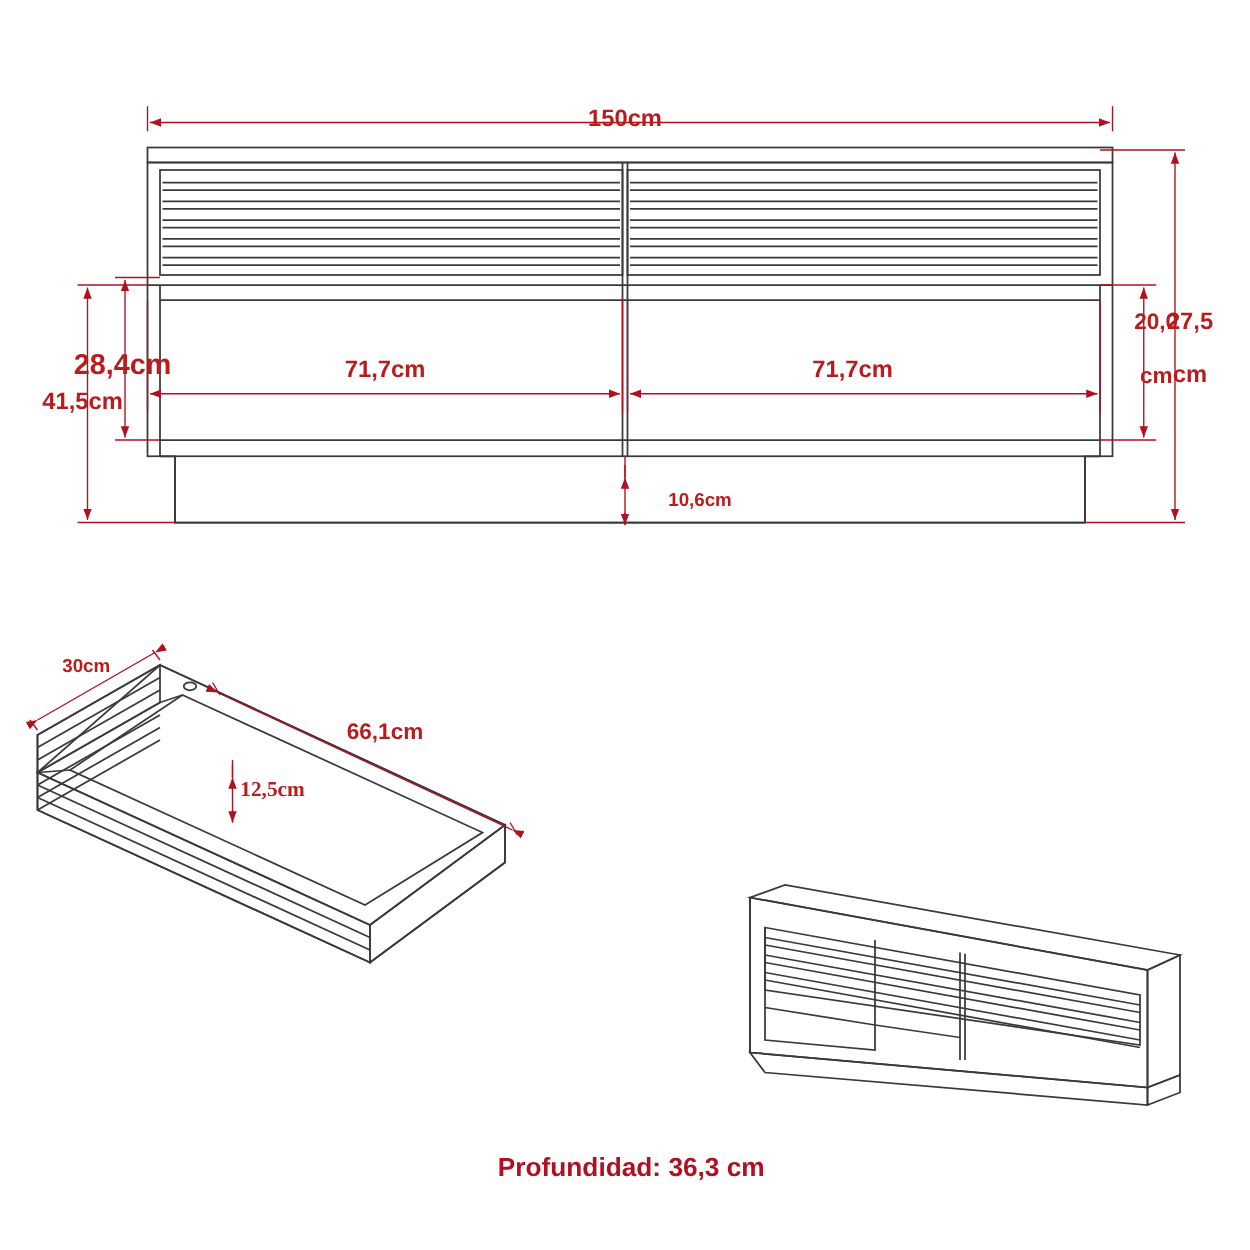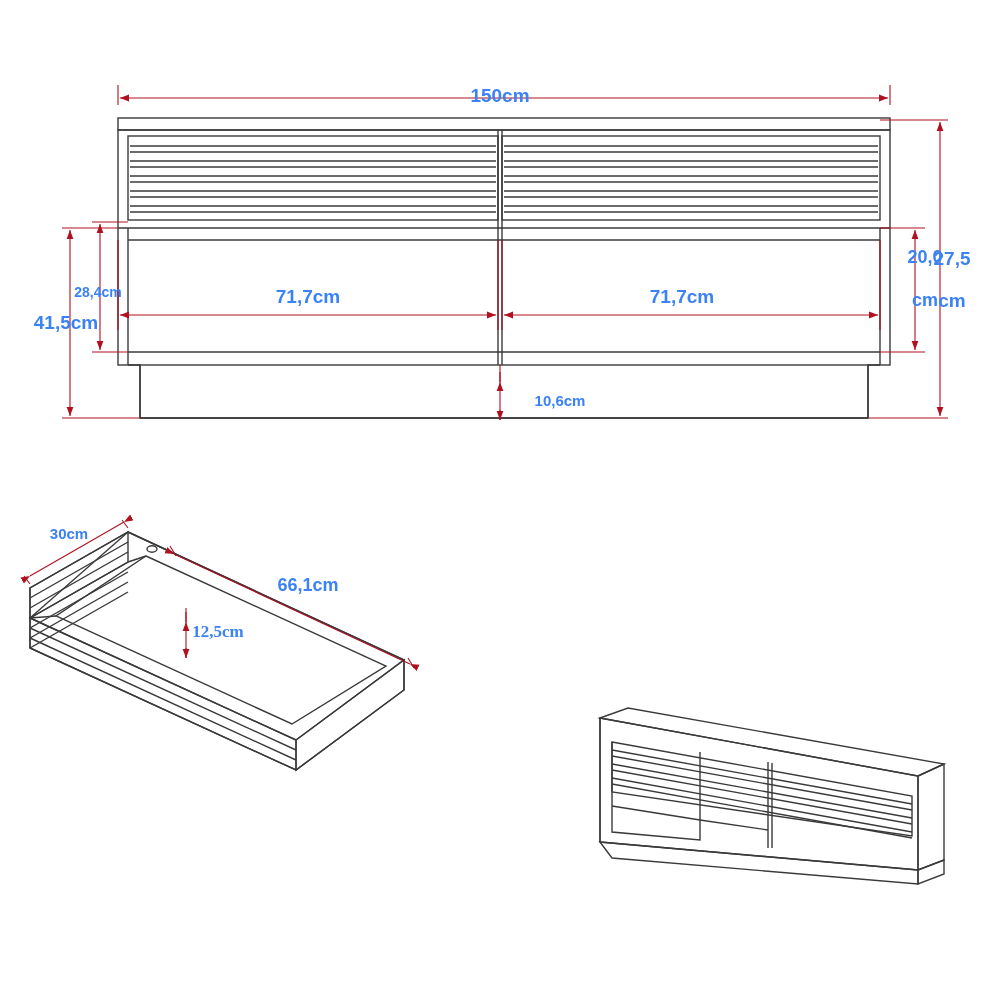--- a/index.html
+++ b/index.html
@@ -21,21 +21,21 @@
   }
   svg.layer {
     position: absolute;
     left: 0;
     top: 0;
     width: 1000px;
     height: 1000px;
   }
   .dim-label {
     position: absolute;
-    color: #3b82f6;
+    color: #b91c1c;
     font-weight: bold;
     font-family: "Liberation Sans", sans-serif;
     white-space: nowrap;
     line-height: 1;
   }
   .footer-label {
     position: absolute;
     color: #b01020;
     font-weight: bold;
     font-family: "Liberation Sans", sans-serif;
@@ -225,28 +225,29 @@
   <div class="dim-label ctr" style="left:500px; top:95px; font-size:19px;">150cm</div>
 
   <div class="dim-label ctr rot-90" style="left:952px; top:258px; font-size:19px;">27,5</div>
   <div class="dim-label ctr rot-90" style="left:952px; top:300px; font-size:19px;">cm</div>
 
   <div class="dim-label ctr rot-90" style="left:925px; top:257px; font-size:18px;">20,0</div>
   <div class="dim-label ctr rot-90" style="left:925px; top:300px; font-size:18px;">cm</div>
 
   <div class="dim-label ctr rot-90" style="left:66px; top:322px; font-size:19px;">41,5cm</div>
 
-  <div class="dim-label ctr rot-90" style="left:98px; top:292px; font-size:14px;">28,4cm</div>
+  <div class="dim-label ctr rot-90" style="left:98px; top:292px; font-size:23px;">28,4cm</div>
 
   <div class="dim-label ctr" style="left:308px; top:296px; font-size:19px;">71,7cm</div>
 
   <div class="dim-label ctr" style="left:682px; top:296px; font-size:19px;">71,7cm</div>
 
   <div class="dim-label ctr" style="left:532px; top:400px; font-size:15px;margin-left:28px;">10,6cm</div>
 
   <div class="dim-label ctr" style="left:69px; top:533px; font-size:15px;">30cm</div>
 
   <div class="dim-label ctr" style="left:308px; top:585px; font-size:18px;">66,1cm</div>
 
   <div class="dim-label ctr" style="left:218px; top:631px; font-size:17px;font-family:Liberation Serif, serif;">12,5cm</div>
 
+  <div class="footer-label ctr" style="left:505px; top:935px;">Profundidad: 36,3 cm</div>
 
 </div>
 
 </body></html>

